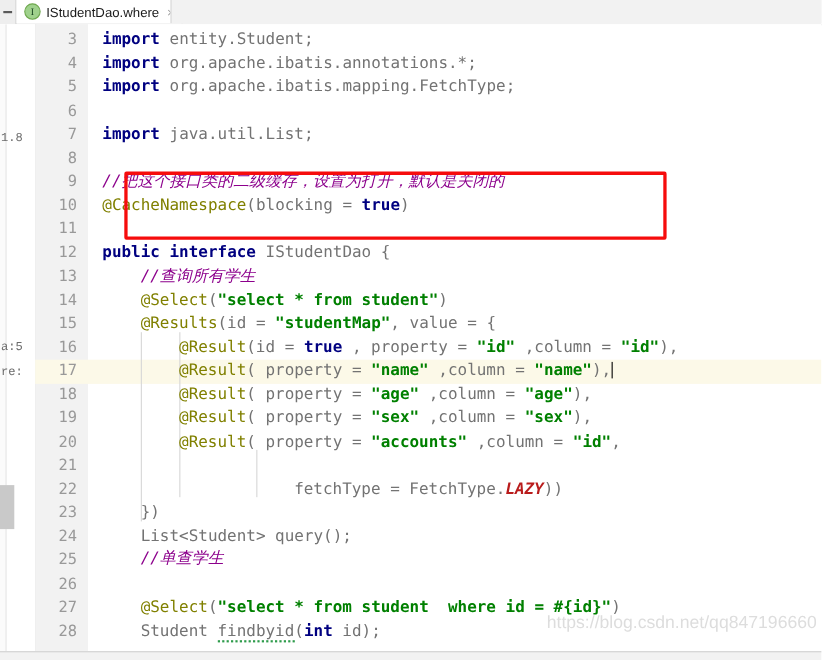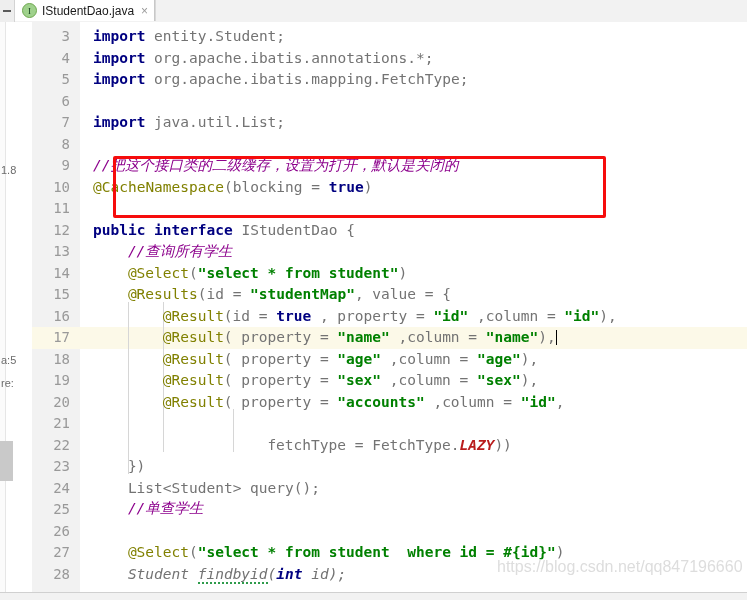--- a/index.html
+++ b/index.html
@@ -59,23 +59,22 @@
   }
   .left-strip-scroll{
     position:absolute;left:0;top:419px;width:13px;height:40px;background:#c9c9c9;
   }
   .left-strip-edge{
     position:absolute;left:0;top:0;width:5px;height:570px;background:#fbfbfb;
     border-right:1px solid #e6e6e6;
   }
   .bg-frag{
     position:absolute;left:1px;
-    font-family:Liberation Sans, sans-serif;font-size:11px;color:#6b6b6b;
+    font-family:Liberation Mono, monospace;font-size:11px;color:#6b6b6b;
     white-space:nowrap;
-    margin-top:44px;
   }
 
   
   .gutter{
     position:absolute;left:32px;top:0;width:48px;height:570px;
     background:#f2f2f2;
   }
   .gutter-line{
     position:absolute;left:0;width:48px;height:21.5px;
     text-align:right;
@@ -161,21 +160,21 @@
 <body>
 
 <div id="app">
 
   <div class="tabbar">
     <div class="tabbar-left">
       <div class="minus-icon"></div>
     </div>
     <div class="tab" id="tab-el">
       <span class="tab-icon">I</span>
-      <span class="tab-label">IStudentDao.java</span>
+      <span class="tab-label">IStudentDao.where</span>
       <span class="tab-close">×</span>
     </div>
     <div class="tab-filler" id="tab-filler" style="left: 155.078px; width: 591.922px;"></div>
   </div>
 
   <div class="editor">
 
     <div class="left-strip">
       <div class="left-strip-edge"></div>
       <div class="left-strip-scroll"></div>
@@ -301,21 +300,21 @@
         <div class="code-line" style="top: 305px; left: 82.76px;"><span class="ann">@Result</span><span class="pln">( property = </span><span class="str">"name"</span><span class="pln"> ,column = </span><span class="str">"name"</span><span class="pln">),</span><span class="caret"></span></div>
         <div class="code-line" style="top: 326.5px; left: 82.76px;"><span class="ann">@Result</span><span class="pln">( property = </span><span class="str">"age"</span><span class="pln"> ,column = </span><span class="str">"age"</span><span class="pln">),</span></div>
         <div class="code-line" style="top: 348px; left: 82.76px;"><span class="ann">@Result</span><span class="pln">( property = </span><span class="str">"sex"</span><span class="pln"> ,column = </span><span class="str">"sex"</span><span class="pln">),</span></div>
         <div class="code-line" style="top: 369.5px; left: 82.76px;"><span class="ann">@Result</span><span class="pln">( property = </span><span class="str">"accounts"</span><span class="pln"> ,column = </span><span class="str">"id"</span><span class="pln">,</span></div>
         <div class="code-line" style="top: 412.5px; left: 187.4px;"><span class="pln">fetchType = FetchType.</span><span class="stat">LAZY</span><span class="pln">))</span></div>
         <div class="code-line" style="top: 434px; left: 47.88px;"><span class="pln">})</span></div>
         <div class="code-line" style="top: 455.5px; left: 47.88px;"><span class="pln">List&lt;Student&gt; query();</span></div>
         <div class="code-line" style="top: 477px; left: 47.88px;"></div>
         <div class="code-line" style="top: 476px; left: 47.88px;"><span class="cmt">//单查学生</span></div>
         <div class="code-line" style="top: 520px; left: 47.88px;"><span class="ann">@Select</span><span class="pln">(</span><span class="str">"select * from student  where id = #{id}"</span><span class="pln">)</span></div>
-        <div class="code-line" style="top: 541.5px; left: 47.88px; font-style: italic;"><span class="pln">Student </span><span class="pln squig">findbyid</span><span class="pln">(</span><span class="kw">int</span><span class="pln"> id);</span></div>
+        <div class="code-line" style="top: 541.5px; left: 47.88px;"><span class="pln">Student </span><span class="pln squig">findbyid</span><span class="pln">(</span><span class="kw">int</span><span class="pln"> id);</span></div>
       </div>
 
     <div class="redbox" id="redbox" style="left: 113px; top: 134px; width: 487px; height: 56px; border-color: rgb(246, 12, 12);"></div>
 
     <div class="watermark" id="wm" style="left: 497px; top: 535.5px; font-size: 16px;">https://blog.csdn.net/qq847196660</div>
   </div>
 
   <div class="bottombar"></div>
 </div>
 

